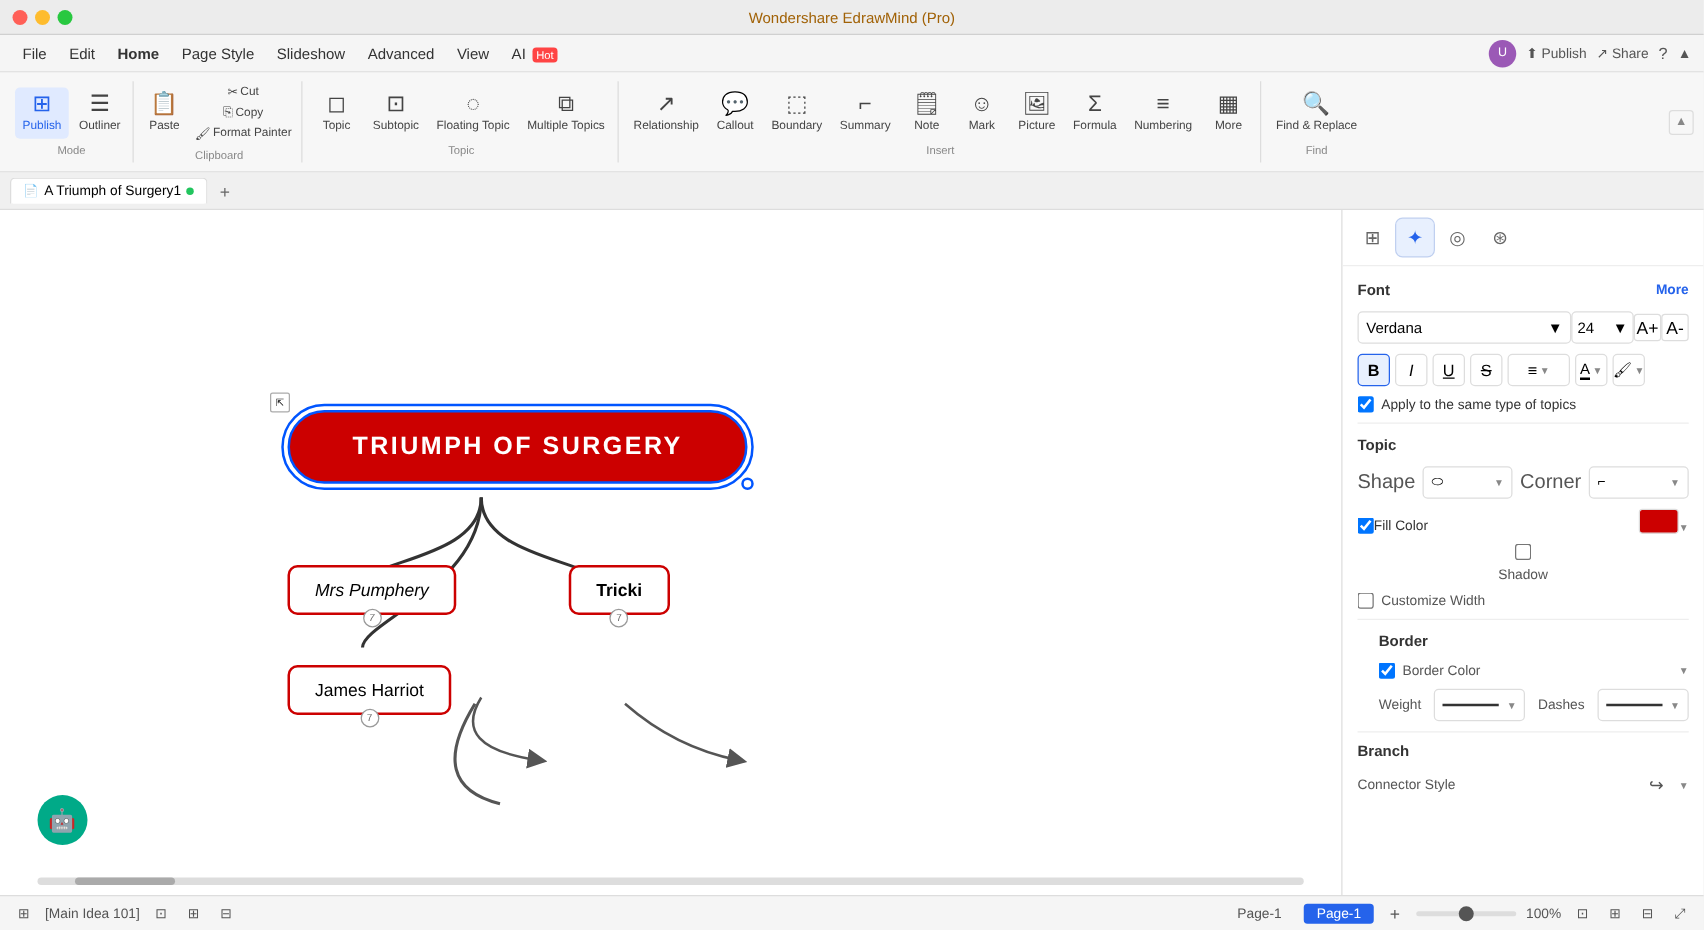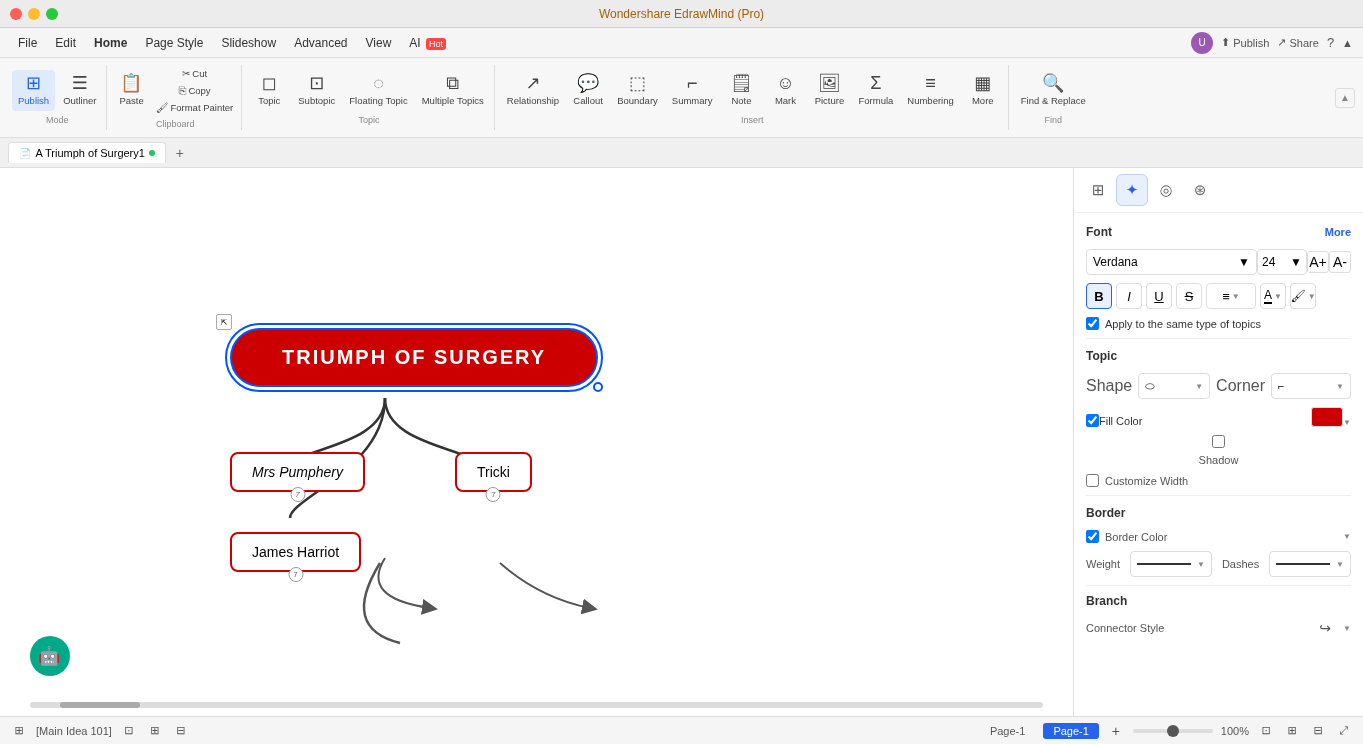--- a/index.html
+++ b/index.html
@@ -119,21 +119,21 @@
     .corner-select { width: 80px; height: 26px; border: 1px solid #ddd; border-radius: 4px; font-size: 11px; padding: 0 6px; background: white; display: flex; align-items: center; justify-content: space-between; cursor: pointer; }
 
     .fill-row { display: flex; align-items: flex-end; gap: 0; margin-bottom: 8px; }
     .color-swatch { width: 32px; height: 20px; background: #cc0000; border-radius: 3px; border: 1px solid #ddd; cursor: pointer; }
     .color-dropdown { font-size: 8px; color: #888; cursor: pointer; }
 
     .shadow-row { display: flex; align-items: center; gap: 6px; margin-bottom: 8px; font-size: 11px; color: #555; flex-direction: column; }
     .customize-row { display: flex; align-items: center; gap: 6px; margin-bottom: 8px; font-size: 11px; color: #555; }
 
     
-    .border-section { margin-top: 10px; }
+    .border-section { margin-top: 10px; margin-left: 17px; }
     .border-color-row { display: flex; align-items: center; gap: 6px; margin-bottom: 8px; font-size: 11px; color: #555; }
     .weight-row { display: flex; align-items: center; gap: 10px; margin-bottom: 8px; font-size: 11px; color: #555; text-align: right; }
     .line-select { height: 26px; border: 1px solid #ddd; border-radius: 4px; font-size: 11px; padding: 0 6px; background: white; display: flex; align-items: center; gap: 4px; cursor: pointer; flex: 1; }
     .line-preview { height: 2px; background: #333; flex: 1; }
     .divider { height: 1px; background: #eee; margin: 8px 0; }
 
     
     .branch-section { margin-top: 8px; }
 
     
@@ -361,21 +361,21 @@
       <div style="display:flex;gap:30px;margin-top:65px;margin-left:0px">
 
         <div style="position:relative;font-style:italic;">
           <div style="background:white;border:2px solid #cc0000;border-radius:8px;padding:10px 20px;font-size:14px;font-weight:500;white-space:nowrap;cursor:pointer">
             <span>Mrs Pumphery</span>
           </div>
           <div style="position:absolute;bottom:-10px;left:50%;transform:translateX(-50%);width:15px;height:15px;border:1px solid #999;border-radius:50%;background:white;font-size:8px;display:flex;align-items:center;justify-content:center;color:#666">7</div>
         </div>
 
         <div style="position:relative;margin-left:60px;">
-          <div style="background:white;border:2px solid #cc0000;border-radius:8px;padding:10px 20px;font-size:14px;font-weight:400;white-space:nowrap;cursor:pointer">
+          <div style="background:white;border:2px solid #cc0000;border-radius:8px;padding:10px 20px;font-size:14px;font-weight:700;white-space:nowrap;cursor:pointer">
             <span>Tricki</span>
           </div>
           <div style="position:absolute;bottom:-10px;left:50%;transform:translateX(-50%);width:15px;height:15px;border:1px solid #999;border-radius:50%;background:white;font-size:8px;display:flex;align-items:center;justify-content:center;color:#666">7</div>
         </div>
       </div>
 
       <div style="margin-top:40px;">
         <div style="position:relative;display:inline-block">
           <div style="background:white;border:2px solid #cc0000;border-radius:8px;padding:10px 20px;font-size:14px;font-weight:500;white-space:nowrap;cursor:pointer">
             <span>James Harriot</span>

